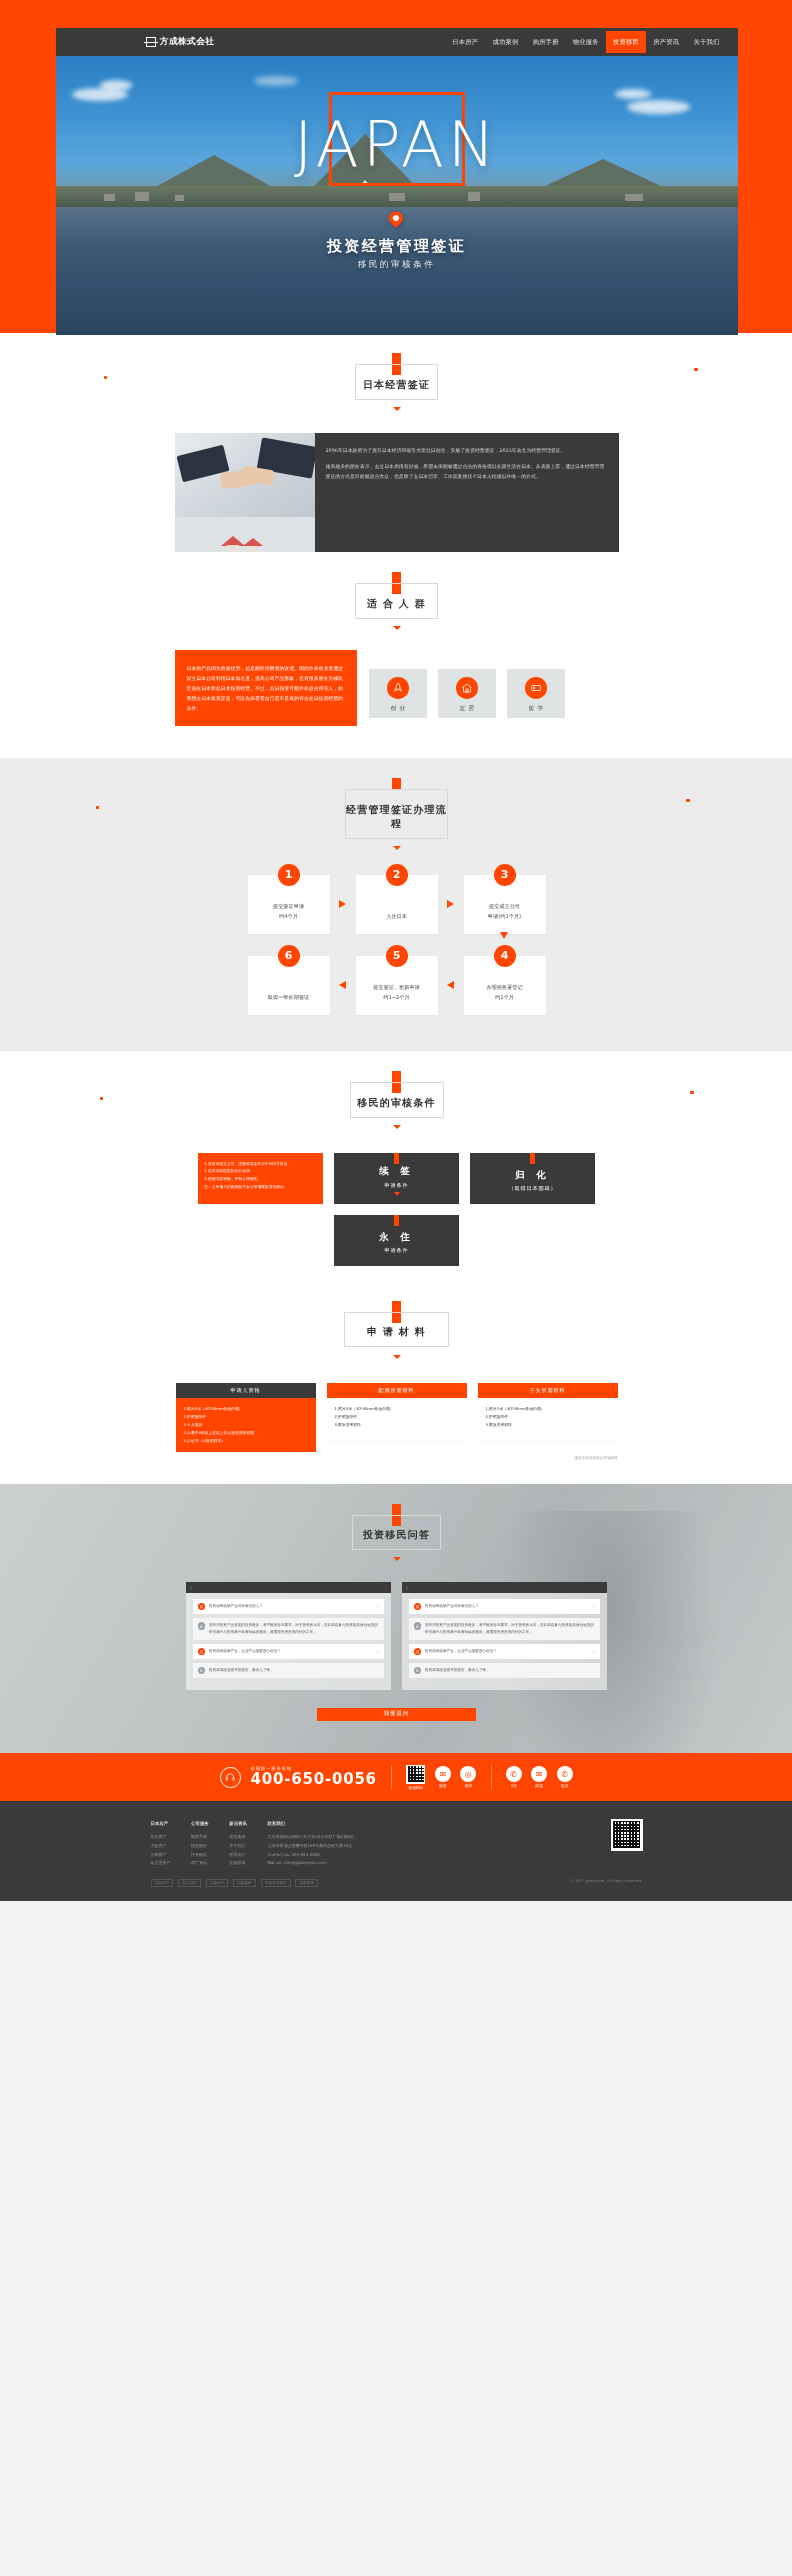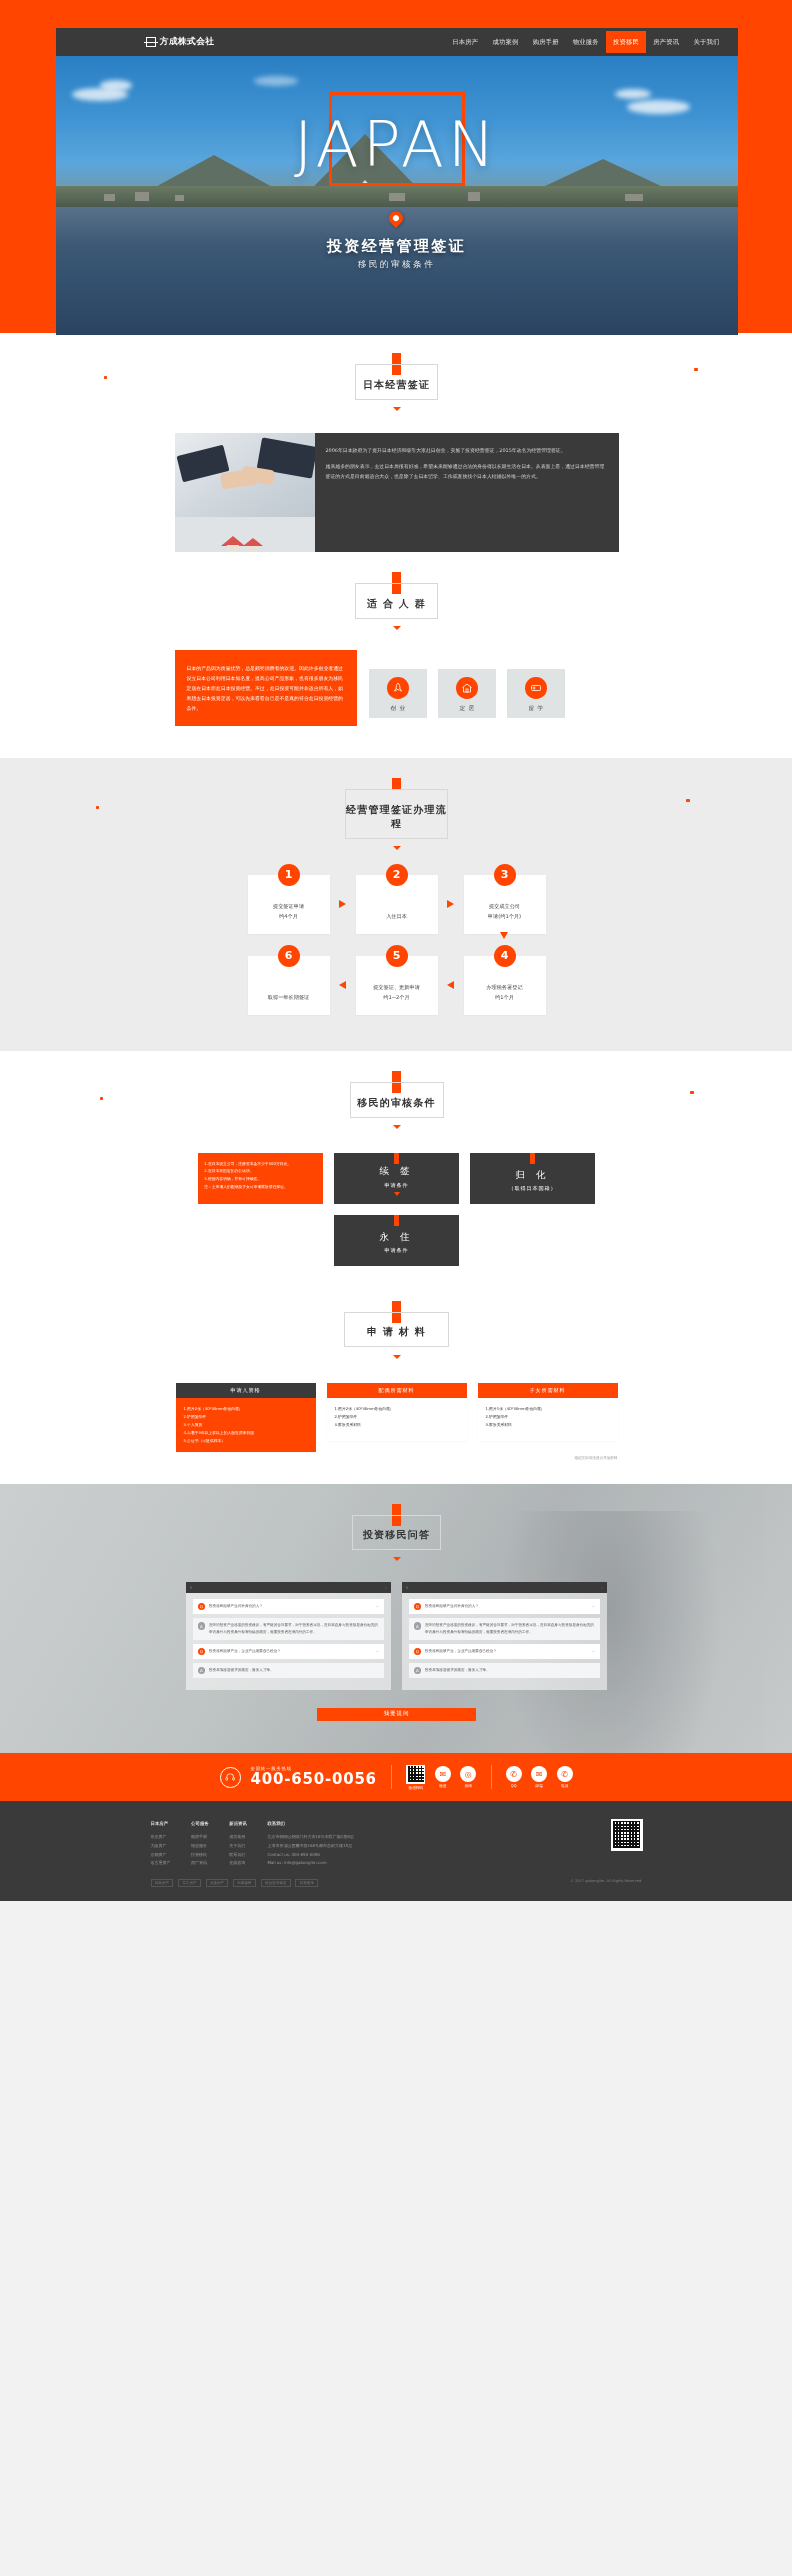--- a/index.html
+++ b/index.html
@@ -148,21 +148,21 @@
   .arr-r{width:0;height:0;border-top:4.8px solid transparent;border-bottom:4.8px solid transparent;border-left:7.1px solid #ff4500;}
   .arr-l{width:0;height:0;border-top:4.8px solid transparent;border-bottom:4.8px solid transparent;border-right:7.1px solid #ff4500;}
   .arr-d{position:absolute;top:-24px;left:50%;margin-left:-4.8px;width:0;height:0;
     border-left:4.8px solid transparent;border-right:4.8px solid transparent;border-top:7.1px solid #ff4500;}
 
   
   .cond-grid { display:flex; flex-wrap:wrap; gap:11px; margin-top:24px; justify-content:center; }
   .cond { width:125px; height:51px; background:#3a3a3a; color:#fff;
     display:flex;flex-direction:column;align-items:center;justify-content:center; position:relative;}
   .cond .bar{position:absolute;top:0;left:50%;margin-left:-2.4px;width:4.8px;height:11px;background:#ff4500;}
-  .cond .big{font-size:9.5px;font-weight:normal;letter-spacing:4px;margin-top:4.8px;}
+  .cond .big{font-size:9.5px;font-weight:bold;letter-spacing:4px;margin-top:4.8px;}
   .cond .sm{font-size:5.2px;margin-top:3.2px;letter-spacing:0.8px;}
   .cond .ca{width:0;height:0;border-left:3.2px solid transparent;border-right:3.2px solid transparent;
     border-top:4px solid #ff4500;margin-top:3.2px;}
   .cond-orange {
     width:125px;height:51px;background:#ff4500;color:#fff;position:relative;
     padding:7.1px 6.3px;
   }
   .cond-orange .shadow{position:absolute;left:-4px;top:-4px;width:125px;height:51px;background:#3a3a3a;z-index:-1;}
   .cond-orange li{list-style:none;font-size:3.8px;line-height:2.0;}
 

